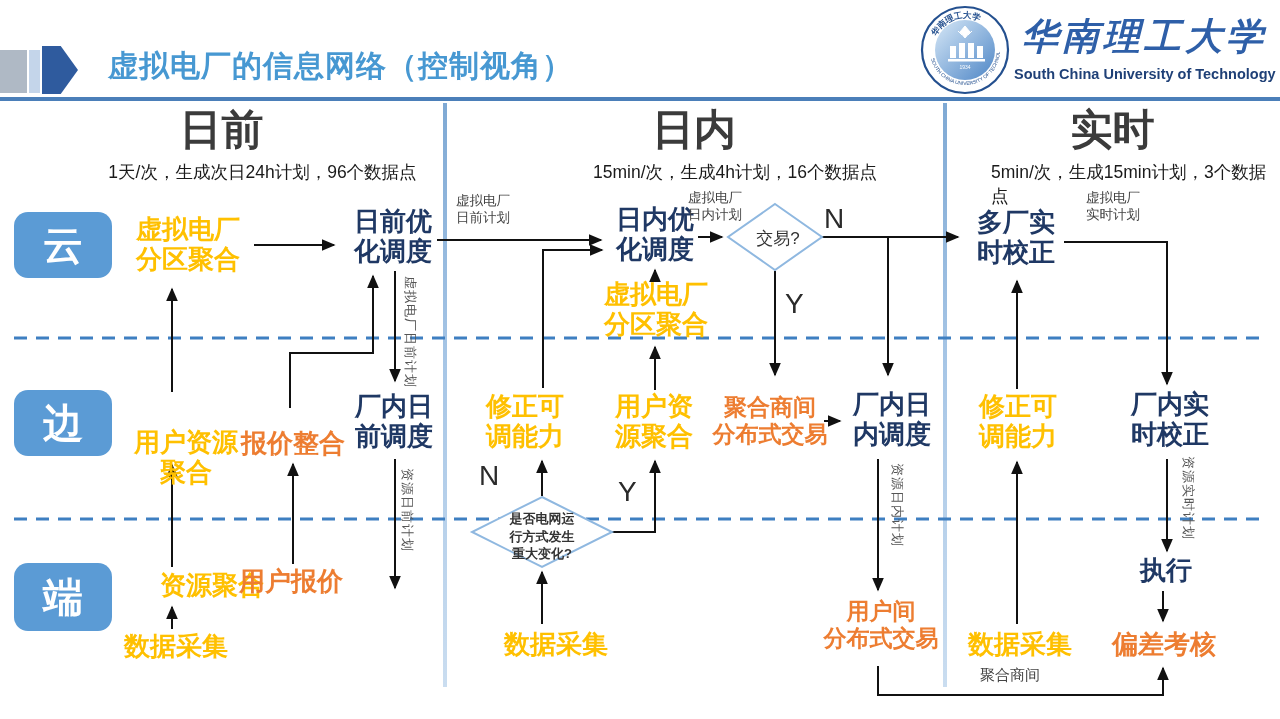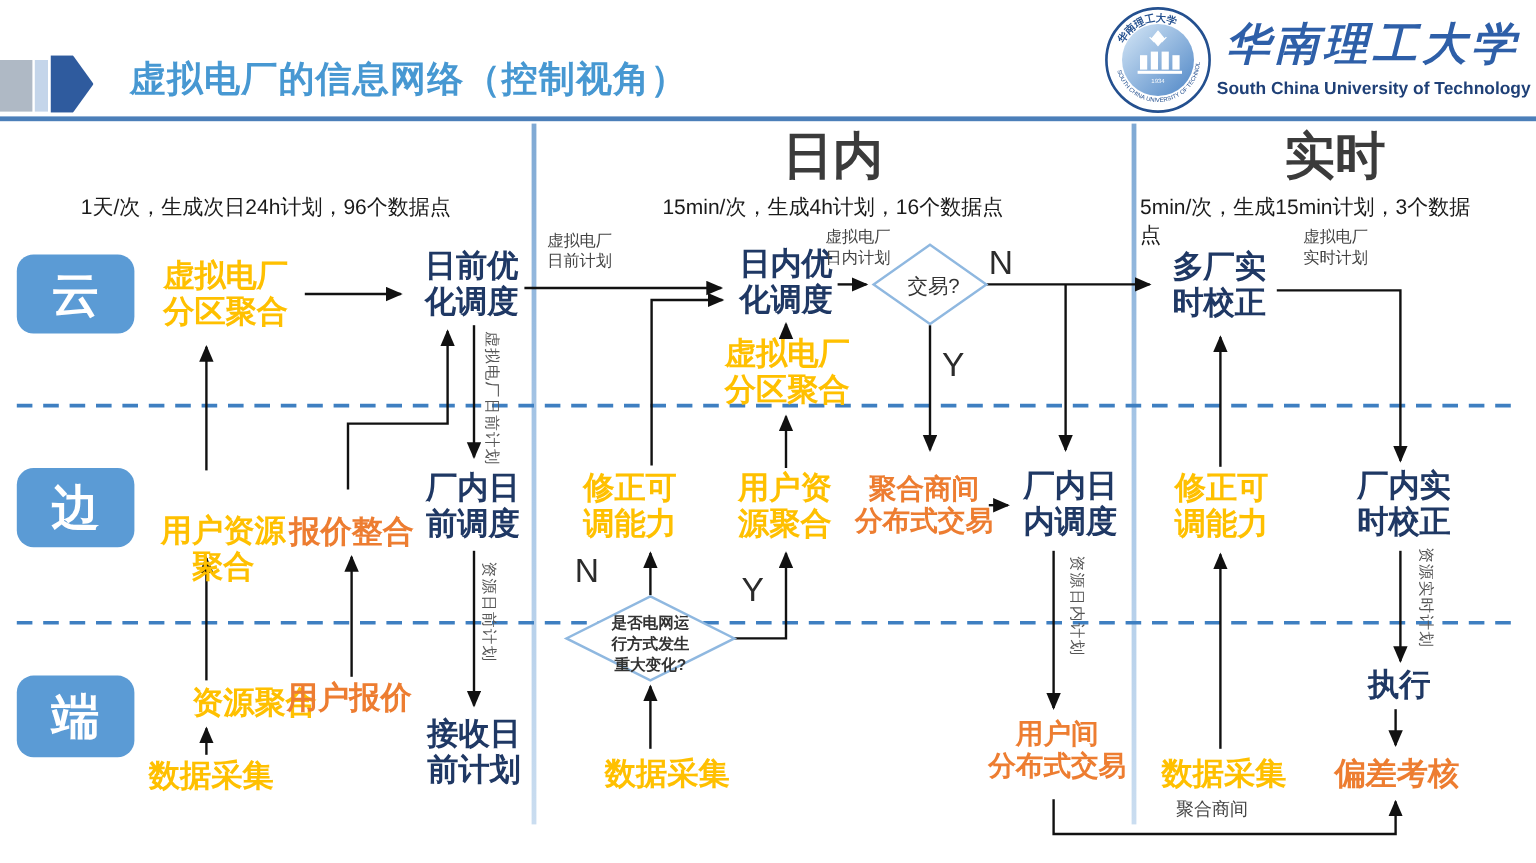--- a/index.html
+++ b/index.html
@@ -15,21 +15,21 @@
   .top-rule{position:absolute;left:0;top:97px;width:1280px;height:4px;background:#4B7FB9;}
   
   .seal{position:absolute;left:920px;top:4px;}
   .logo-cn{position:absolute;left:1014px;top:12px;width:260px;text-align:center;font-size:37px;
         font-weight:bold;font-style:italic;font-family:"DejaVu Serif",serif;color:#2E5FA8;
         letter-spacing:4px;white-space:nowrap;}
   .logo-en{position:absolute;left:1014px;top:66px;width:260px;text-align:center;font-size:14.5px;
         font-weight:bold;color:#1F4077;white-space:nowrap;}
   
   .col-header{position:absolute;top:102px;text-align:center;font-size:42px;font-weight:bold;color:#3B3B3B;}
-  .col-sub{position:absolute;top:160px;text-align:center;font-size:17.5px;color:#1a1a1a;}
+  .col-sub{position:absolute;top:160px;text-align:center;font-size:17.5px;color:#1a1a1a;padding-left:41px;}
   .divider{position:absolute;top:103px;width:4px;height:584px;
         background:linear-gradient(180deg,#7FA9D4 0%,#A7C6E6 45%,#CADDF0 100%);}
   
   .badge{position:absolute;left:14px;width:98px;height:66px;background:#5B9BD5;border-radius:14px;
         color:#fff;font-size:40px;font-weight:bold;display:flex;align-items:center;justify-content:center;}
   
   .node{position:absolute;font-weight:bold;text-align:center;white-space:pre-line;line-height:1.16;}
   .yellow{color:#FFC000;font-size:26px;}
   .orange{color:#ED7D31;font-size:26px;}
   .orange-sm{color:#ED7D31;font-size:23px;}
@@ -75,20 +75,21 @@
       <rect x="39" y="39" width="6" height="15"></rect>
       <rect x="48" y="39" width="6" height="15"></rect>
       <rect x="57" y="42" width="6" height="12"></rect>
       <rect x="28" y="55" width="37" height="2.5"></rect>
     </g>
     <text x="45" y="65" font-size="5" fill="#fff" text-anchor="middle">1934</text>
   </svg>
   <div class="logo-cn">华南理工大学</div>
   <div class="logo-en">South China University of Technology</div>
 
+  <div class="col-header" style="left:0;width:443px;">日前</div>
   <div class="col-sub" style="left:0;width:443px;">1天/次，生成次日24h计划，96个数据点</div>
   <div class="col-header" style="left:443px;width:502px;">日内</div>
   <div class="col-sub" style="left:443px;width:502px;">15min/次，生成4h计划，16个数据点</div>
   <div class="col-header" style="left:945px;width:335px;">实时</div>
   <div class="col-sub" style="left:950px;width:325px;text-align:left;white-space:pre-line;">5min/次，生成15min计划，3个数据
 点</div>
 
   <div class="divider" style="left:443px;"></div>
   <div class="divider" style="left:943px;"></div>
 
@@ -147,22 +148,20 @@
   <div class="node navy" style="left:343px;top:206px;width:100px;">日前优
 化调度</div>
   <div class="node yellow" style="left:110px;top:395px;width:152px;margin-top:32px;">用户资源
 聚合</div>
   <div class="node orange" style="left:230px;top:428px;width:126px;">报价整合</div>
   <div class="node navy" style="left:345px;top:391px;width:98px;">厂内日
 前调度</div>
   <div class="node yellow" style="left:112px;top:570px;width:128px;padding-left:36px;">资源聚合</div>
   <div class="node orange" style="left:230px;top:566px;width:122px;">用户报价</div>
   <div class="node yellow" style="left:112px;top:631px;width:128px;">数据采集</div>
-  <div class="node navy" style="left:343px;top:596px;width:104px;">接收日
-前计划</div>
   <div class="rot-label" style="left:419px;top:276px;">虚拟电厂日前计划</div>
   <div class="rot-label" style="left:416px;top:468px;">资源日前计划</div>
 
   <div class="small-label" style="left:456px;top:193px;">虚拟电厂
 日前计划</div>
   <div class="node navy" style="left:606px;top:204px;width:98px;">日内优
 化调度</div>
   <div class="node yellow" style="left:582px;top:279px;width:148px;">虚拟电厂
 分区聚合</div>
   <div class="small-label" style="left:688px;top:190px;">虚拟电厂

